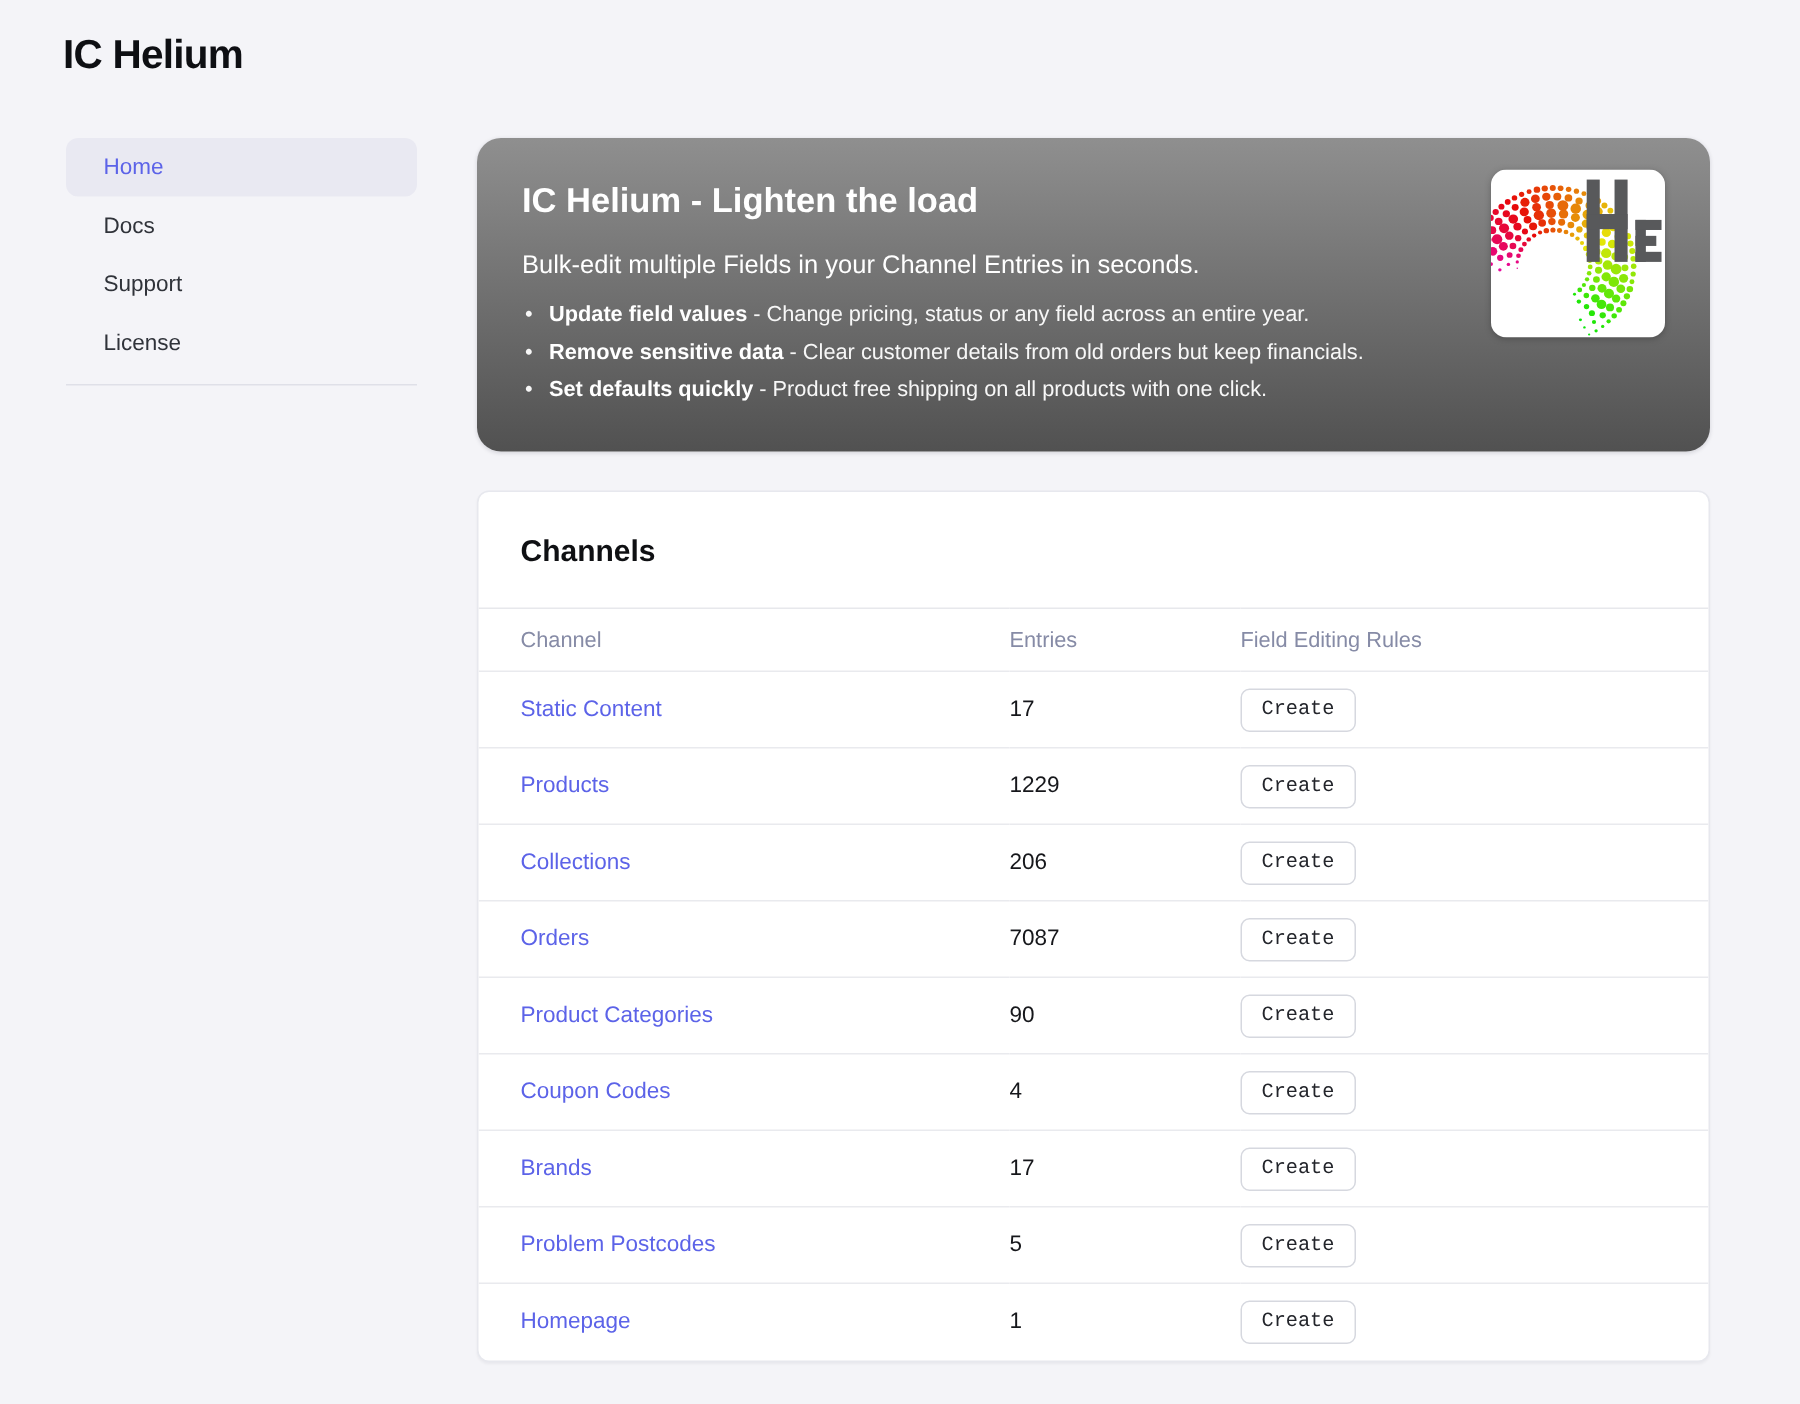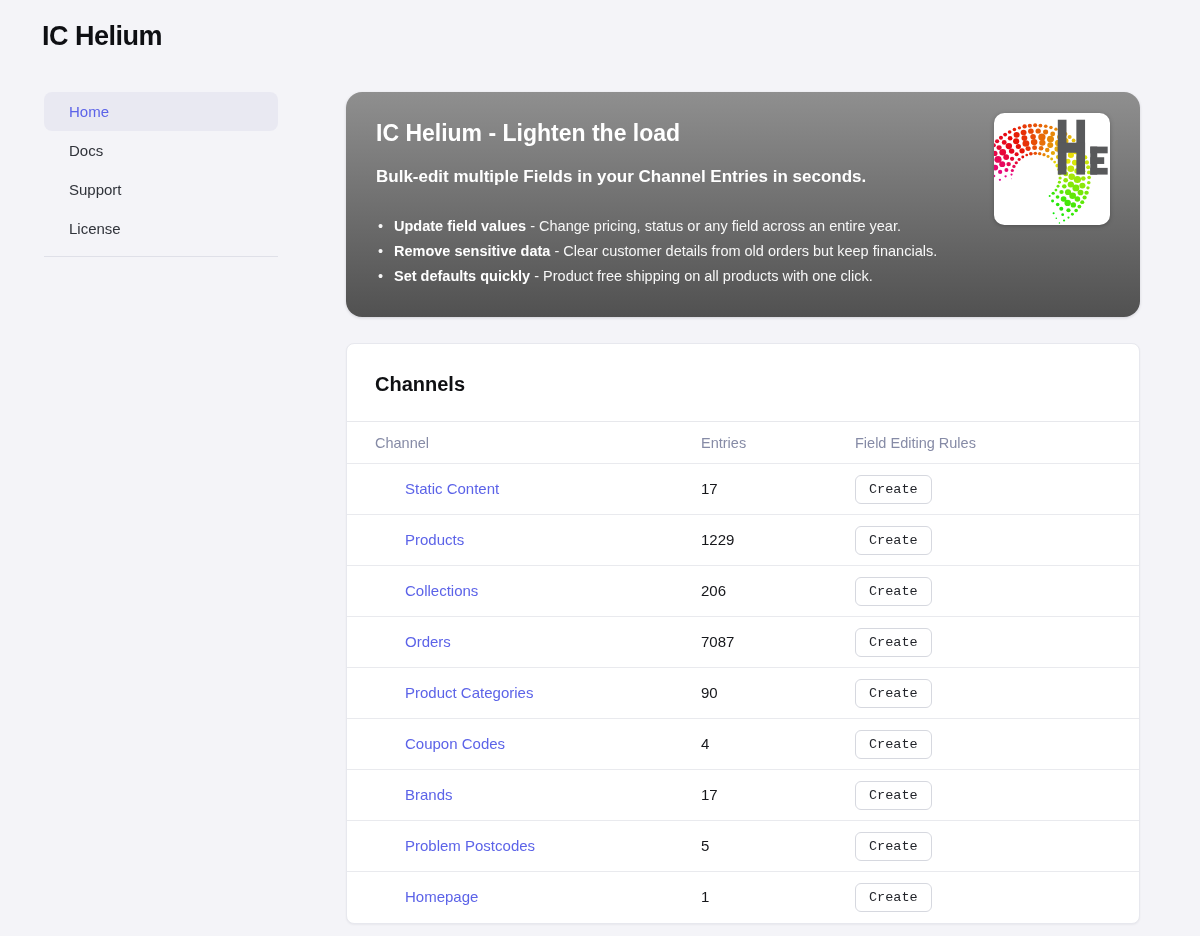--- a/index.html
+++ b/index.html
@@ -6,42 +6,42 @@
   html, body {
     width: 1200px; height: 936px; overflow: hidden;
     background: var(--page-bg, #f4f4f8);
     font-family: "Liberation Sans", sans-serif;
   }
   .page-title {
     margin: 20px 0 0 42px;
     font-size: 27px; line-height: 32px; font-weight: 700;
     letter-spacing: -0.5px; color: #0e0f13;
   }
-  .layout { display: flex; margin-top: 40px; padding: 0 60px 0 44px; gap: 28px; }
+  .layout { display: flex; margin-top: 40px; padding: 0 60px 0 44px; }
 
   
   .sidebar { width: 234px; flex-shrink: 0; }
   .nav-item {
     padding: 11px 25px; border-radius: 8px;
     font-size: 15px; line-height: 17px; color: #30333a; cursor: pointer;
   }
   .nav-item.active { background: var(--active-bg, #e9e9f2); color: var(--accent, #5c63e8); }
   .sidebar-divider { border: 0; border-top: 1px solid #dfe0e8; margin-top: 8px; }
 
   
   .main { flex: 1; margin-left: 40px; max-width: 822px; }
 
   .hero {
     position: relative;
     background: linear-gradient(180deg, var(--hero-top, #8f8f8f) 0%, var(--hero-bottom, #515151) 100%);
     border-radius: 16px; padding: 26px 99px 26px 30px; color: #fff;
     box-shadow: 0 1px 3px rgba(20,20,40,0.15);
   }
   .hero-title { font-size: 23px; line-height: 30px; font-weight: 700; margin-bottom: 18px; }
-  .hero-subtitle { font-size: 17px; line-height: 22px; font-weight: 700; margin-bottom: 28px; }
+  .hero-subtitle { font-size: 17px; line-height: 22px; font-weight: 400; margin-bottom: 12px; }
   .hero-bullets { list-style: none; }
   .hero-bullets li {
     position: relative; padding-left: 18px; margin-bottom: 4px;
     font-size: 14.5px; line-height: 21px; color: #f7f7f7;
   }
   .hero-bullets li::before { content: "•"; position: absolute; left: 2px; top: 0; }
   .hero-bullets strong { font-weight: 700; color: #fff; }
   .hero-logo { position: absolute; top: 21px; right: 30px; width: 116px; height: 112px; }
   .hero-logo svg { display: block; width: 100%; height: 100%; filter: drop-shadow(0 1px 2px rgba(0,0,0,0.25)); }
 
@@ -56,21 +56,21 @@
   table { width: 100%; border-collapse: collapse; table-layout: fixed; }
   col.c1 { width: 354px; } col.c2 { width: 154px; } col.c3 { width: auto; }
   thead th {
     border-top: 1px solid #e7e8ec;
     text-align: left; font-weight: 400;
     font-size: 14.5px; color: var(--muted, #868ba6);
     padding: 13px 0 12px;
   }
   th:first-child, td:first-child { padding-left: 28px; }
   tbody td { border-top: 1px solid #e9eaee; height: 51px; vertical-align: middle; padding-top: 0; padding-bottom: 0; }
-  .channel-link { color: var(--accent, #5c63e8); text-decoration: none; font-size: 15px; cursor: pointer; margin-left: 30px; }
+  .channel-link { color: var(--accent, #5c63e8); text-decoration: none; font-size: 15px; cursor: pointer; }
   .entries-value { font-size: 15px; color: #16171b; }
   .create-btn {
     display: inline-block; background: #fff;
     border: 1px solid #d6d8df; border-radius: 6px;
     padding: 5px 13px; font-size: 13.5px; line-height: 17px;
     color: #23252b; font-family: Liberation Mono, monospace; cursor: pointer;
   }
 </style>
 </head>
 <body>

